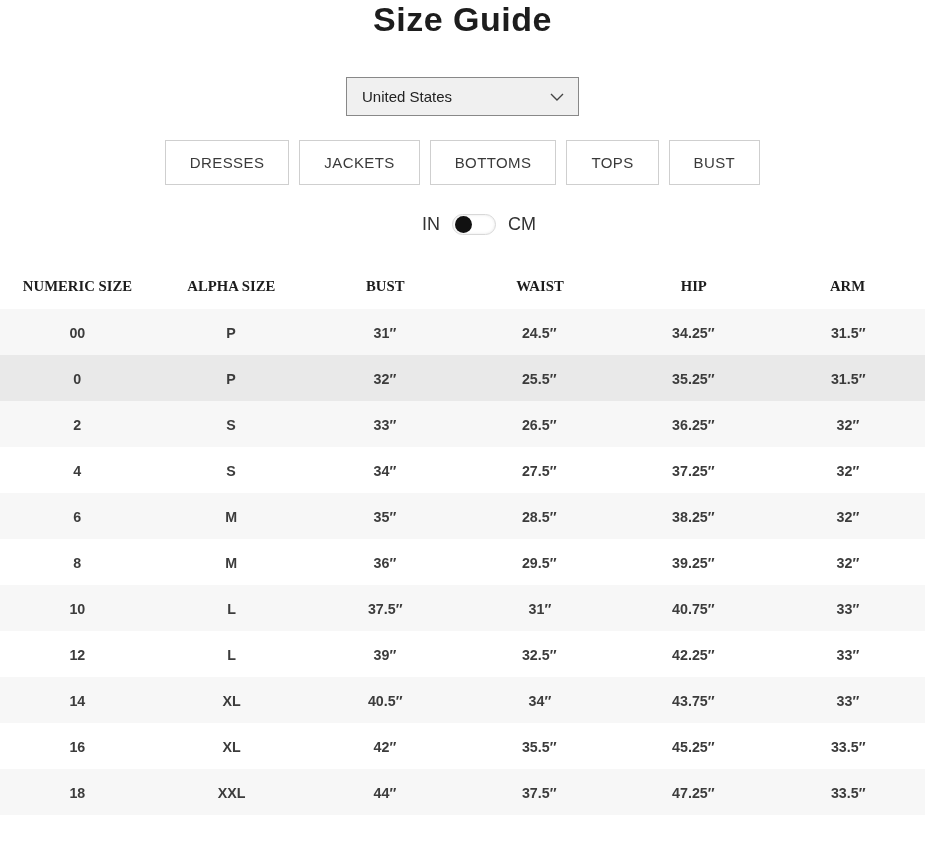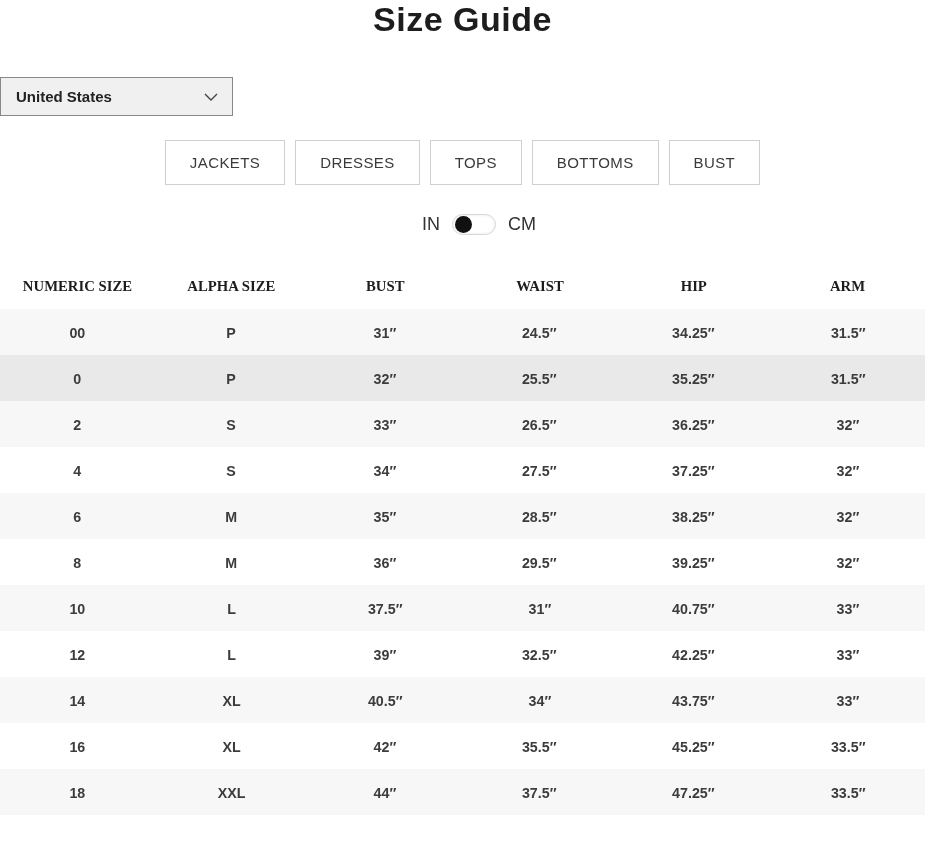--- a/index.html
+++ b/index.html
@@ -15,21 +15,21 @@
   .page-title {
     padding-top: 0;
     text-align: center;
     font-size: 34px;
     font-weight: 700;
     letter-spacing: 0.5px;
     color: var(--text-primary, #1d1d1d);
   }
 
   
-  .select-row { margin-top: 38px; display: flex; justify-content: flex-start; font-weight: bold; }
+  .select-row { margin-top: 38px; display: flex; justify-content: center; }
   .select {
     width: 233px; height: 39px;
     background: var(--select-bg, #f0f0f0);
     border: 1px solid var(--select-border, #888888);
     display: flex; align-items: center; justify-content: space-between;
     padding: 0 14px 0 15px;
     font-size: 15px;
     color: #222;
     cursor: pointer;
   }
@@ -118,24 +118,24 @@
   <div class="select-row">
     <div class="select">
       <span>United States</span>
       <svg class="chev" width="14" height="8" viewBox="0 0 14 8">
         <polyline points="1,1 7,7 13,1" fill="none" stroke="#444" stroke-width="1.4"></polyline>
       </svg>
     </div>
   </div>
 
   <div class="tabs">
+    <button class="tab">DRESSES</button>
     <button class="tab">JACKETS</button>
-    <button class="tab">DRESSES</button>
+    <button class="tab">BOTTOMS</button>
     <button class="tab">TOPS</button>
-    <button class="tab">BOTTOMS</button>
     <button class="tab">BUST</button>
   </div>
 
   <div class="toggle-row">
     <span class="unit-label">IN</span>
     <div class="toggle">
       <div class="knob"></div>
     </div>
     <span class="unit-label">CM</span>
   </div>

